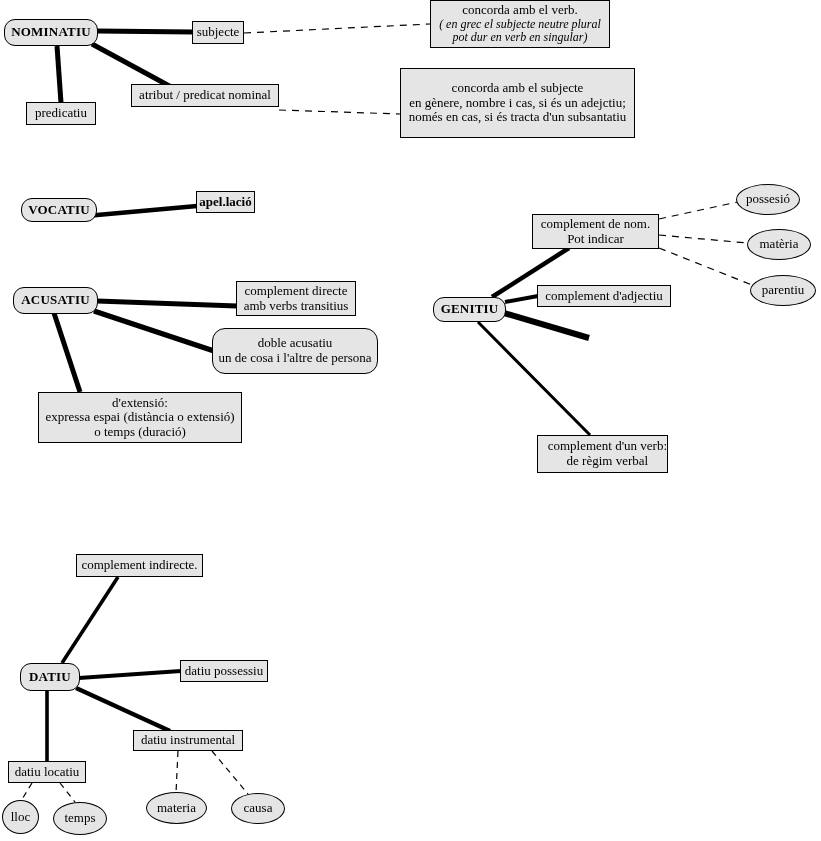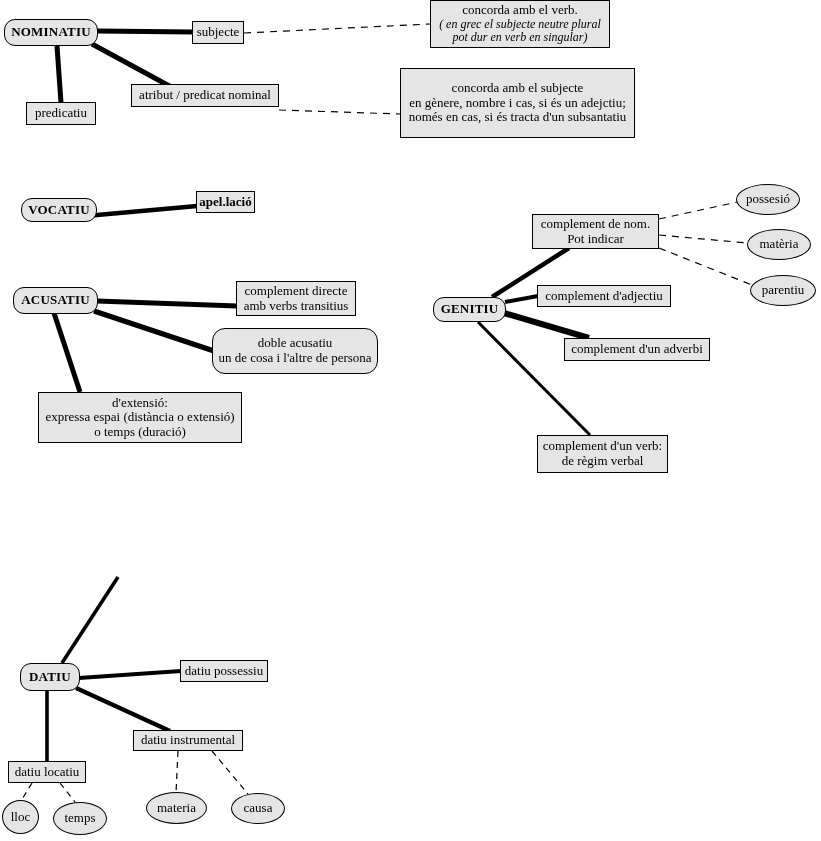--- a/index.html
+++ b/index.html
@@ -168,29 +168,29 @@
   </div>
 
   <div class="node ellipse t13" style="left:750px; top:275px; width:66px; height:31px;">
     <span>parentiu</span>
   </div>
 
   <div class="node rect t13" style="left:537px; top:285px; width:134px; height:22px;">
     <span>complement d'adjectiu</span>
   </div>
 
-  <div class="node rect t13" style="left:564px; top:338px; width:146px; height:23px;">
-    <span>complement d'un adverbi</span>
-  </div>
-
-  <div class="node rect t13" style="left:537px; top:435px; width:131px; height:38px;">
+
+  <div class="node rect t13" style="left:537px; top:435px; width:131px; height:38px;justify-content:flex-end;">
     <span>complement d'un verb:
 de règim verbal</span>
   </div>
 
+  <div class="node rect t13" style="left:76px; top:554px; width:127px; height:23px;">
+    <span>complement indirecte.</span>
+  </div>
 
   <div class="node capsule caps-sm" style="left:20px; top:663px; width:60px; height:28px;">
     <span>DATIU</span>
   </div>
 
   <div class="node rect t13" style="left:180px; top:660px; width:88px; height:22px;">
     <span>datiu possessiu</span>
   </div>
 
   <div class="node rect t13" style="left:133px; top:730px; width:110px; height:21px;">

